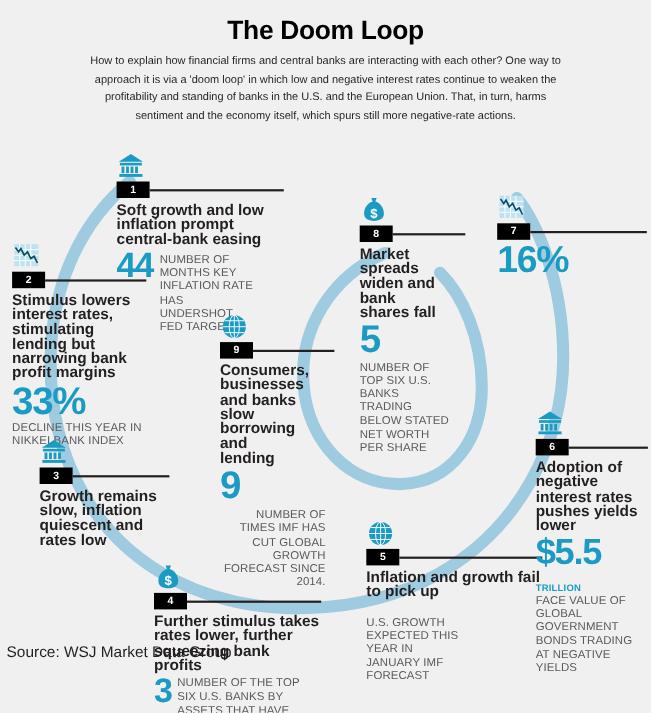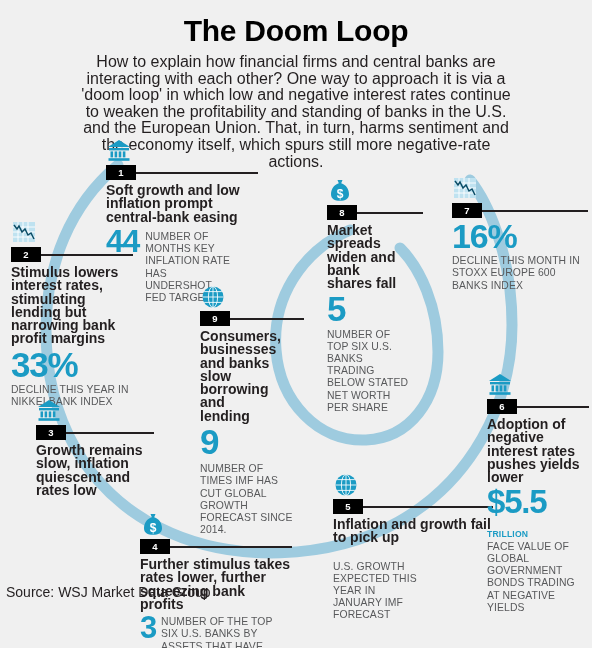--- a/index.html
+++ b/index.html
@@ -9,25 +9,25 @@
     font-family:"Liberation Sans",sans-serif;
     color:#231f20;
     position:relative;
     overflow:hidden;
   }
   #loop-svg{position:absolute;left:0;top:0;width:592px;height:648px;z-index:0;}
 
   
   .header{position:absolute;left:0;top:0;width:592px;z-index:3;text-align:center;}
   .title{
-    font-size:30px;font-weight:bold;letter-spacing:-0.3px;
+    font-size:24px;font-weight:bold;letter-spacing:-0.3px;
     color:#000;margin:14px 0 6px 0;
   }
   .subtitle{
-    font-size:16px;line-height:16.6px;color:#231f20;
+    font-size:10px;line-height:16.6px;color:#231f20;
     width:430px;margin:0 auto;
   }
 
   
   .node{position:absolute;z-index:4;}
   .icon-wrap{height:26px;margin-bottom:1px;}
   .badge-row{display:flex;align-items:center;}
   .badge{
     background:#000;color:#fff;font-size:9.5px;font-weight:bold;
     width:30px;height:15px;line-height:15px;text-align:center;
@@ -228,21 +228,20 @@
         </g>
         <polyline points="3,5 6,9 8,6 11,12 14,9 17,15 20,13 23,19" fill="none" stroke="#0b4c66" stroke-width="1.5"></polyline>
       </svg>
   </div>
   <div class="badge-row">
     <div class="badge">7</div>
     <div class="rule"></div>
   </div>
   <div class="stat-block">
     <div class="bignum" style="font-size:34px;">16%</div>
-    <div class="desc" style="margin-top:3px;">DECLINE THIS MONTH IN STOXX EUROPE 600 BANKS INDEX</div>
   </div>
 </div>
 
 <div class="node" id="n8" style="left:327px;top:178px;width:96px;">
   <div class="icon-wrap">
     <svg width="26" height="26" viewBox="0 0 26 26">
         <path d="M10.5 2 h5 l-1.3 3.2 c5 1.6 7.8 6 7.8 11 c0 4.4 -3.6 6.6 -9 6.6 c-5.4 0 -9 -2.2 -9 -6.6 c0 -5 2.8 -9.4 7.8 -11 z" fill="#1b9bc4"></path>
         <text x="13" y="20" font-family="Liberation Sans,sans-serif" font-size="12" font-weight="bold" fill="#ffffff" text-anchor="middle">$</text>
       </svg>
   </div>
@@ -270,17 +269,17 @@
         </g>
       </svg>
   </div>
   <div class="badge-row">
     <div class="badge">9</div>
     <div class="rule"></div>
   </div>
   <div class="headline" style="width:74px;">Consumers, businesses and banks slow borrowing and lending</div>
   <div class="stat-block">
     <div class="bignum" style="font-size:35px;">9</div>
-    <div class="desc" style="margin-top:5px;width:96px;">NUMBER OF TIMES IMF HAS CUT GLOBAL GROWTH FORECAST SINCE 2014.</div>
+    <div class="desc" style="margin-top:5px;width:96px;text-align:right;">NUMBER OF TIMES IMF HAS CUT GLOBAL GROWTH FORECAST SINCE 2014.</div>
   </div>
 </div>
 
 <div class="src">Source: WSJ Market Data Group</div>
 
 </body></html>

